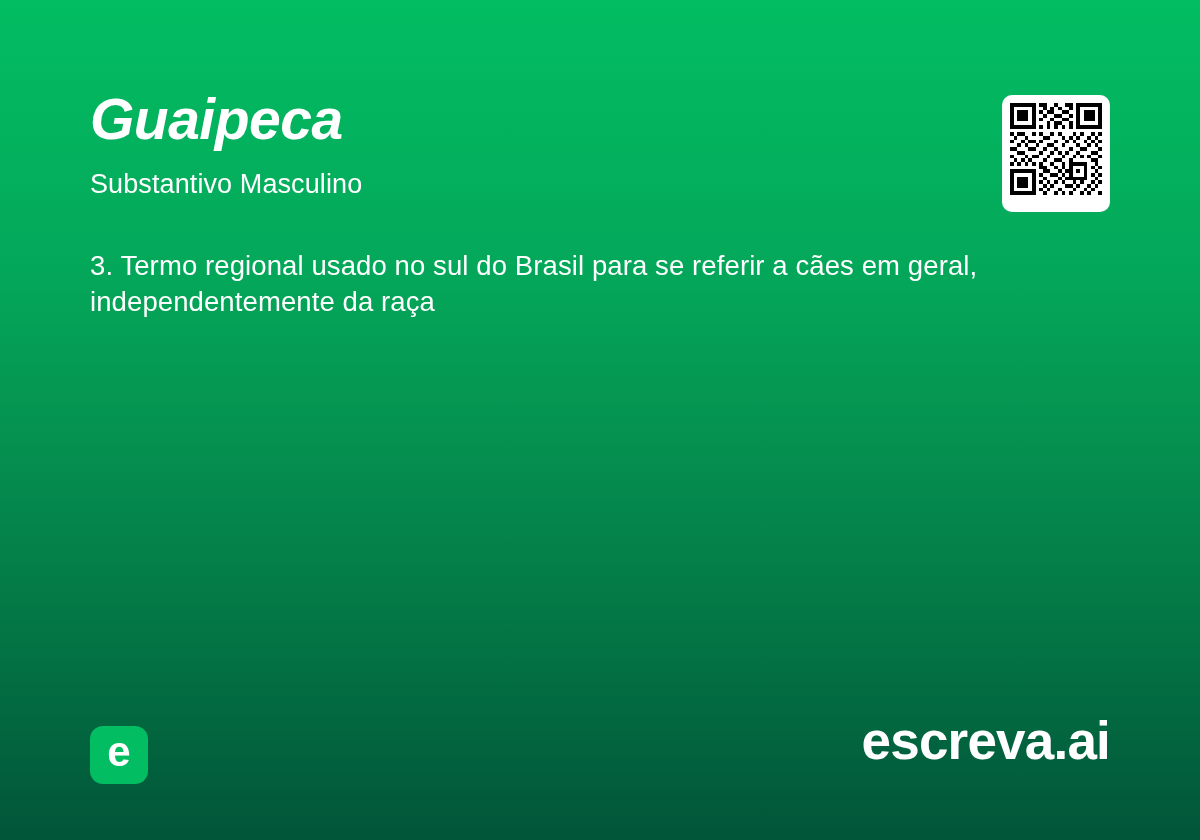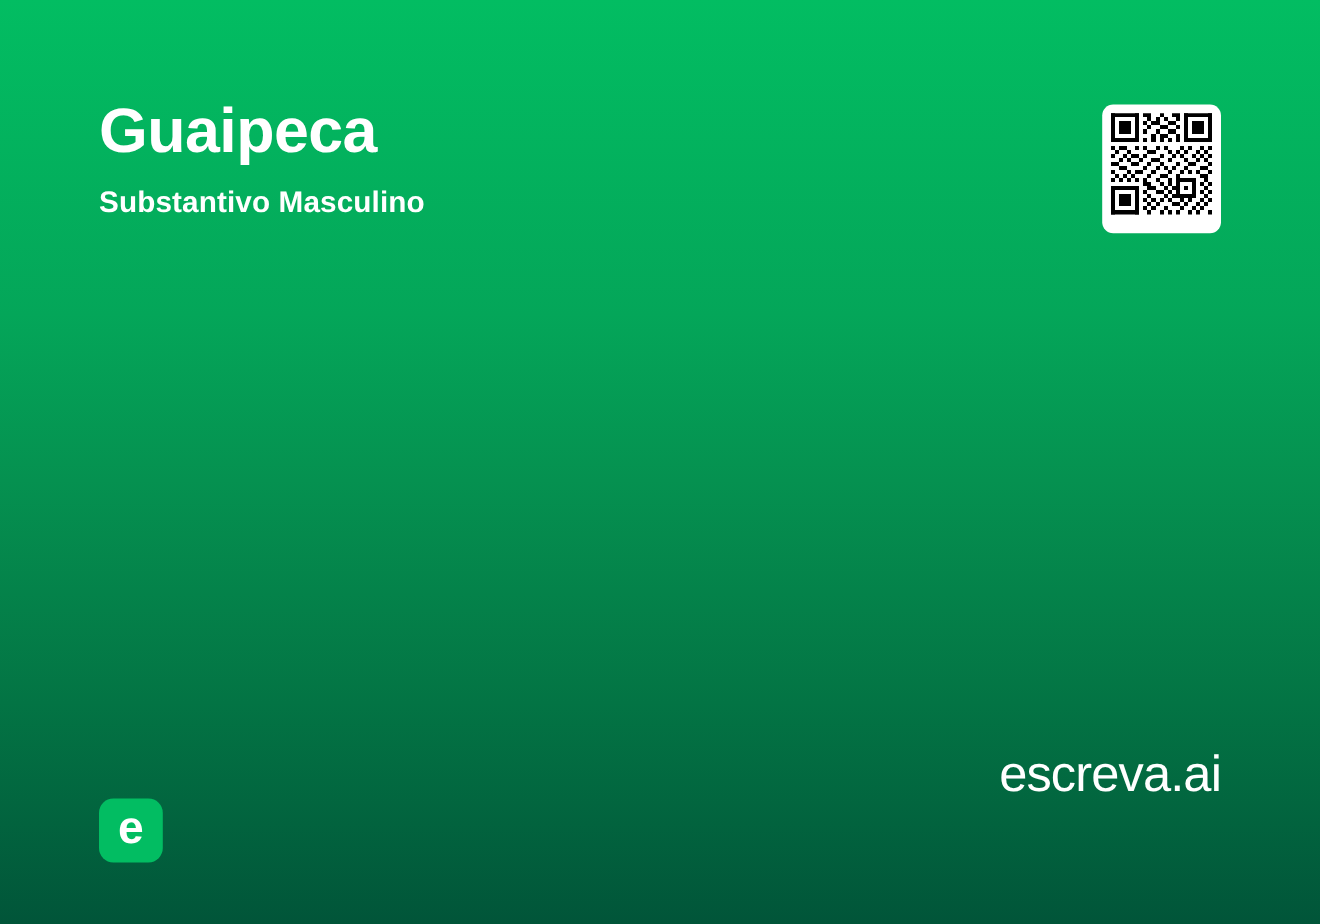--- a/index.html
+++ b/index.html
@@ -32,28 +32,29 @@
   
   .word-title {
     position:absolute;
     left:90px;
     top:90px;
     font-size:57px;
     font-weight:bold;
     line-height:1.04;
     color:#ffffff;
     letter-spacing:-0.5px;
+    font-style:italic;
   }
 
   .word-subtitle {
     position:absolute;
     left:90px;
     top:168px;
     font-size:27px;
-    font-weight:700;
+    font-weight:400;
     line-height:1.2;
     color:#ffffff;
     letter-spacing:0.1px;
   }
 
   
   .qr-wrap {
     position:absolute;
     left:1002px;
     top:95px;
@@ -103,23 +104,23 @@
     font-size:42px;
     font-weight:bold;
     line-height:1;
     position:relative;
     top:-3px;
   }
 
   .brand-name {
     position:absolute;
     right:90px;
-    top:680px;
-    font-size:46px;
-    font-weight:normal;
+    top:714px;
+    font-size:53px;
+    font-weight:bold;
     color:#ffffff;
     line-height:1;
     letter-spacing:-0.8px;
   }
 </style>
 </head>
 <body>
 
 <div class="card">
 
@@ -338,20 +339,21 @@
         <rect x="14" y="24" width="1" height="1"></rect>
           <rect x="16" y="24" width="1" height="1"></rect>
         <rect x="19" y="24" width="1" height="1"></rect>
           <rect x="21" y="24" width="1" height="1"></rect>
         <rect x="24" y="24" width="1" height="1"></rect>
       </g>
     </svg>
   </div>
 
   <div class="definitions">
+    <p class="definition">3. Termo regional usado no sul do Brasil para se referir a cães em geral, independentemente da raça</p>
   </div>
 
   <div class="brand-logo">
     <span>e</span>
   </div>
 
   <div class="brand-name">escreva.ai</div>
 
 </div>
 

